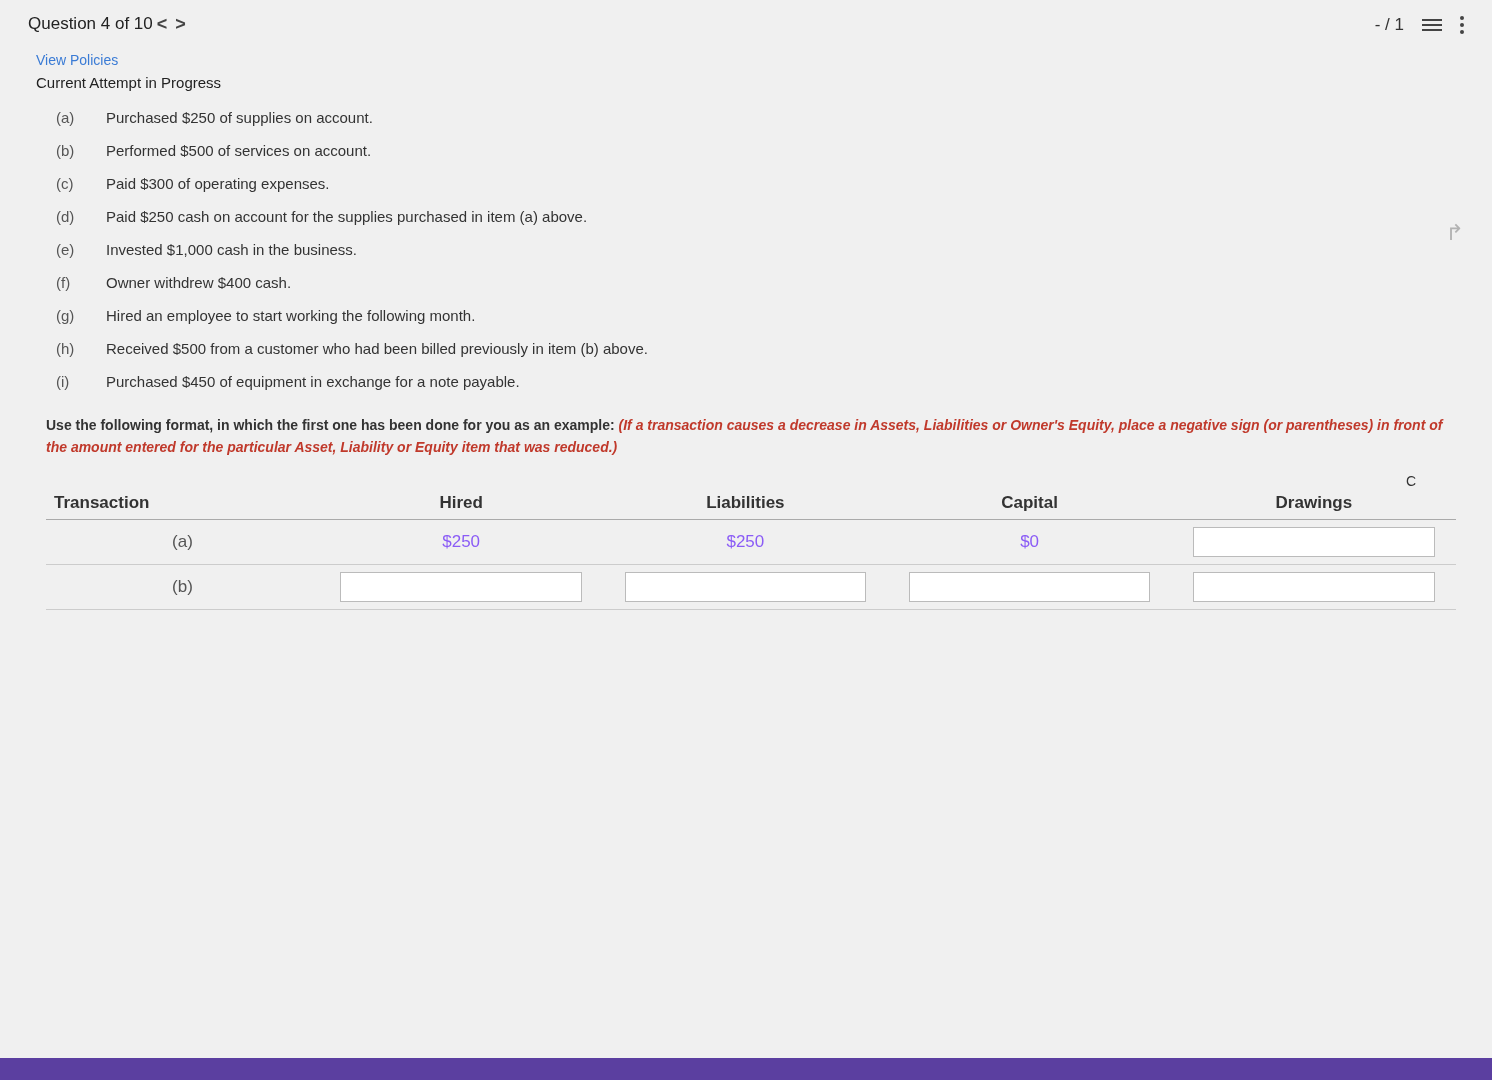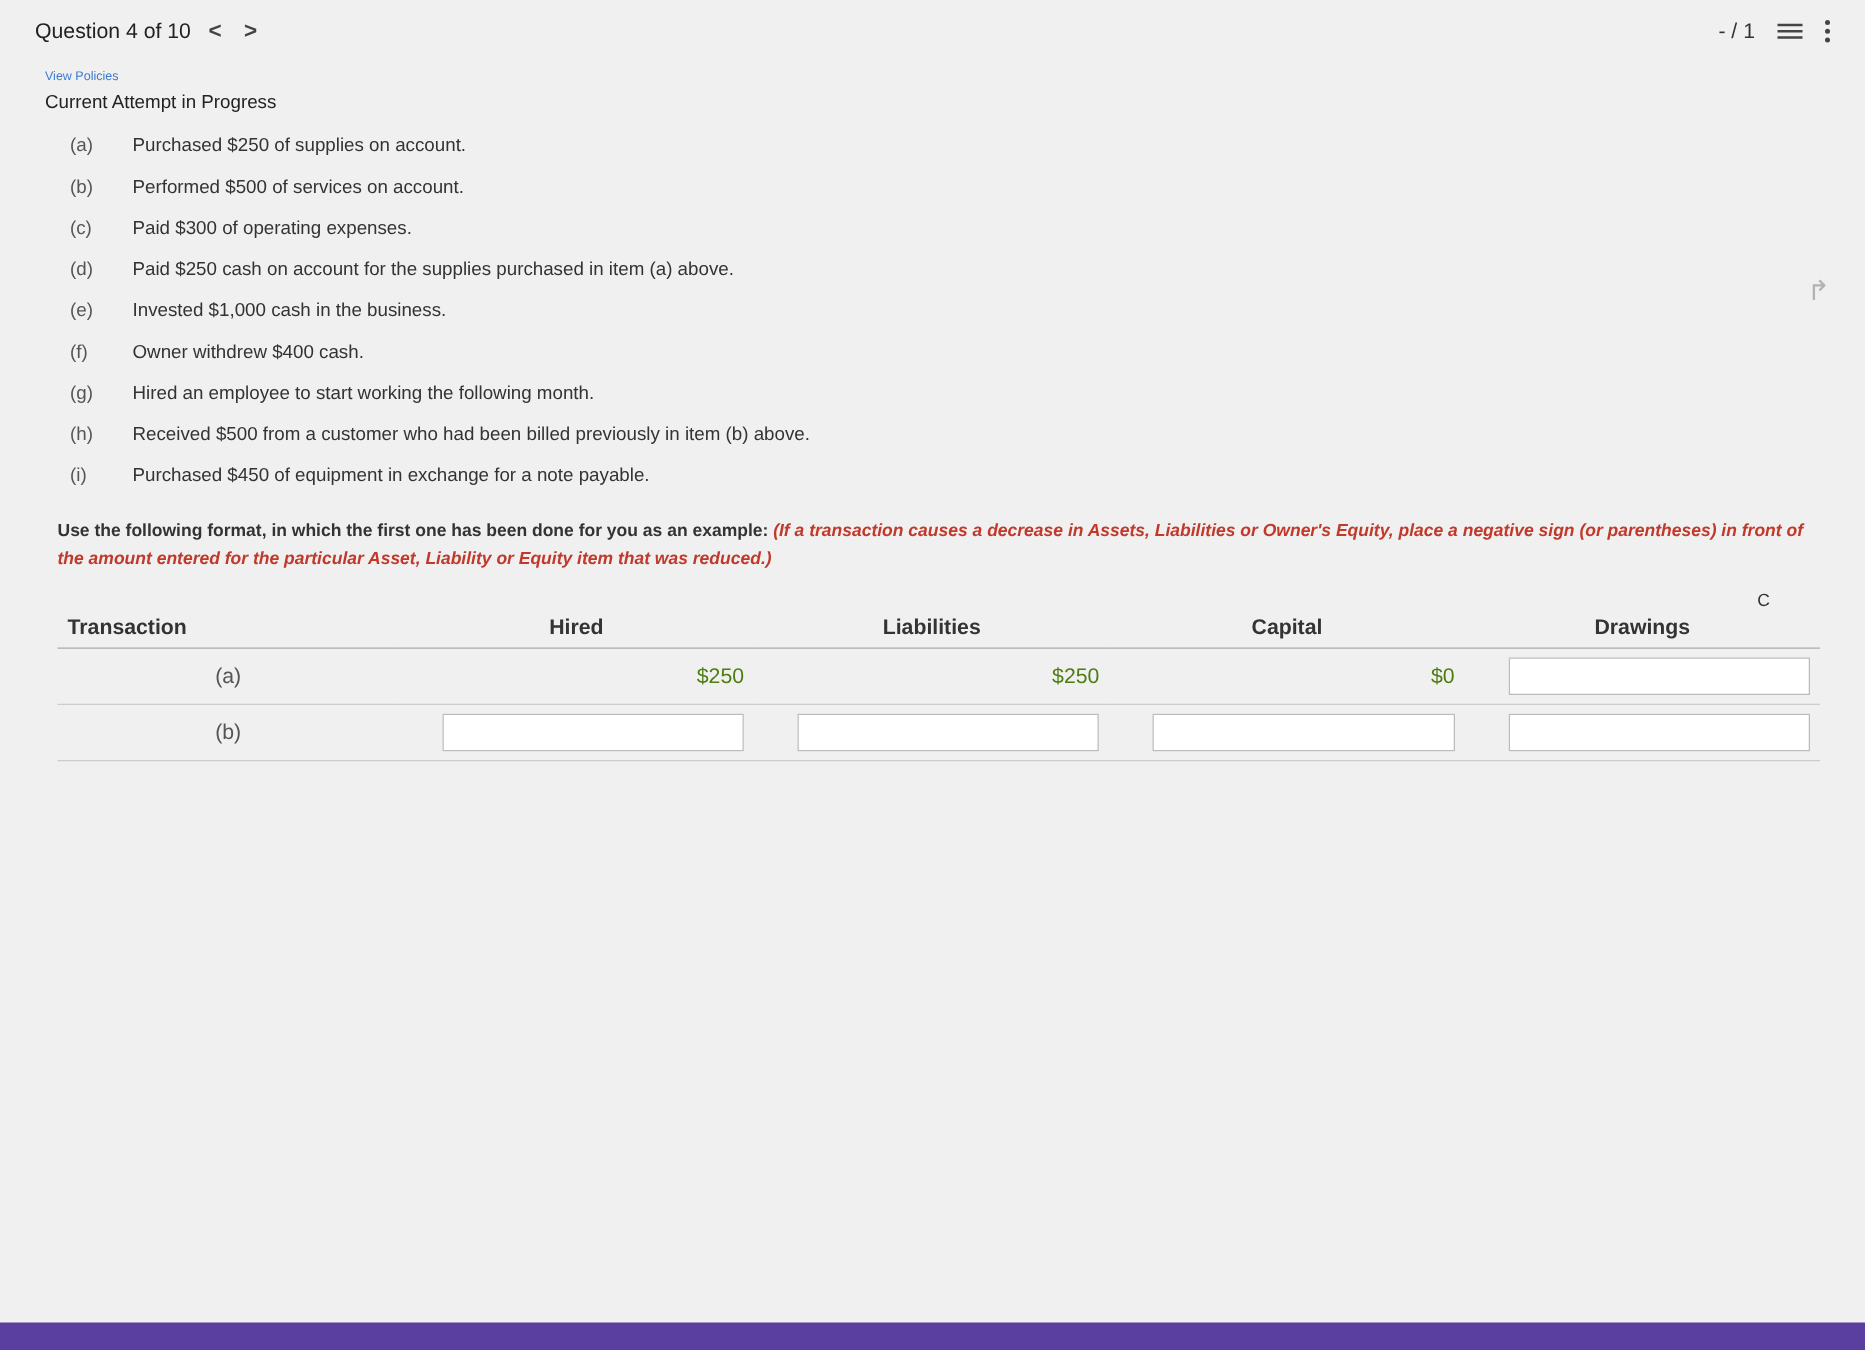--- a/index.html
+++ b/index.html
@@ -18,22 +18,21 @@
     }
     .top-bar {
       display: flex;
       justify-content: space-between;
       align-items: center;
       padding: 14px 28px 10px 28px;
       background: #f0f0f0;
     }
     .question-nav {
       display: flex;
-      align-items: center;
-      gap: 10px;
+      align-items: flex-start;
       font-size: 17px;
       font-family: Arial, sans-serif;
       font-weight: 500;
       color: #222;
     }
     .nav-btn {
       cursor: pointer;
       font-size: 18px;
       color: #444;
       background: none;
@@ -77,21 +76,21 @@
       height: 4px;
       background: #444;
       border-radius: 50%;
     }
     .content {
       padding: 6px 36px 20px 36px;
     }
     .view-policies {
       color: #3a7bd5;
       font-family: Arial, sans-serif;
-      font-size: 10px;
+      font-size: 14px;
       cursor: pointer;
       text-decoration: none;
       display: inline-block;
       margin-bottom: 6px;
     }
     .attempt-label {
       font-family: Arial, sans-serif;
       font-size: 15px;
       font-weight: normal;
       color: #222;
@@ -164,23 +163,23 @@
       padding: 6px 8px;
       text-align: center;
       border-bottom: 1px solid #aaa;
       background: transparent;
     }
     .accounting-table thead tr th:first-child {
       text-align: left;
     }
     .accounting-table tbody tr td {
       padding: 7px 8px;
-      text-align: right;
+      text-align: center;
       border-bottom: 1px solid #ccc;
-      color: #4d7c0f;
+      color: #8b5cf6;
     }
     .accounting-table tbody tr td:first-child {
       text-align: center;
       color: #555;
     }
     .input-cell {
       border: 1px solid #bbb;
       background: #fff;
       min-width: 100px;
       height: 30px;

